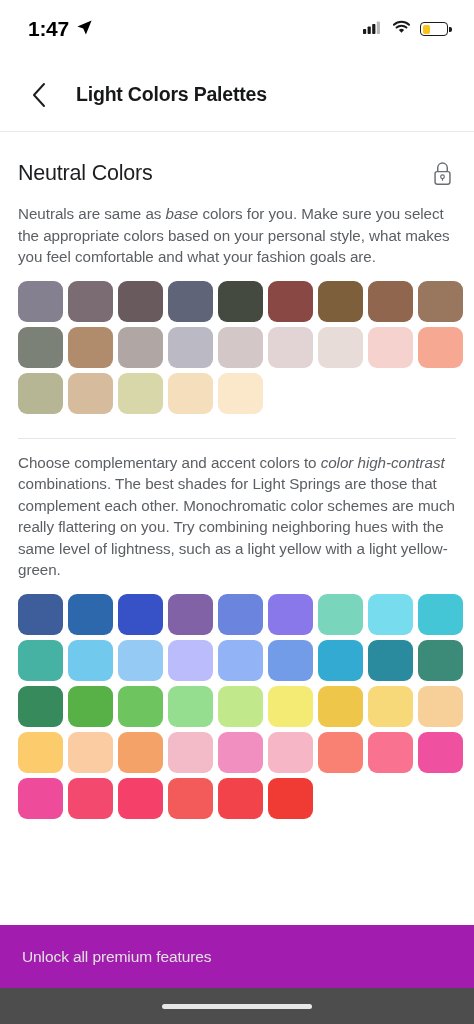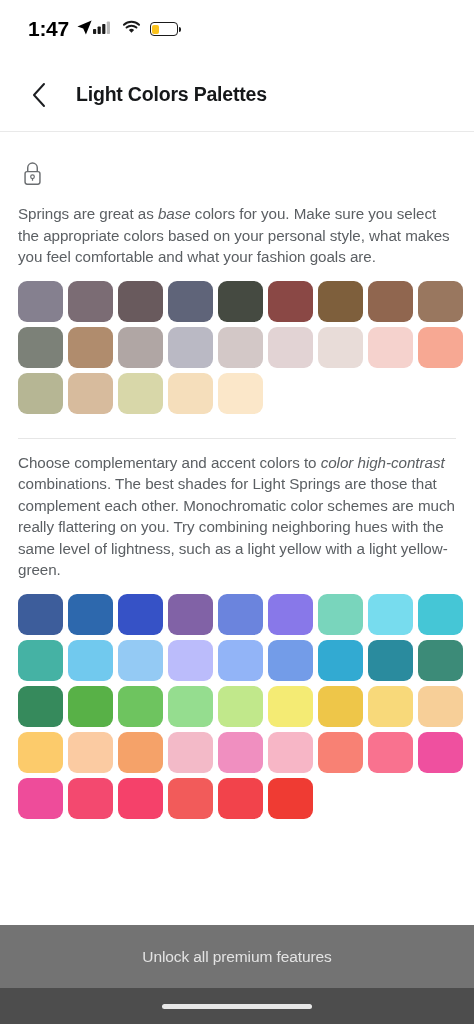--- a/index.html
+++ b/index.html
@@ -7,21 +7,21 @@
     width:474px; height:1024px;
     background:#ffffff;
     font-family:"Liberation Sans", sans-serif;
     overflow:hidden;
   }
   .phone { position:relative; width:474px; height:1024px; background:#ffffff; display:flex; flex-direction:column; }
 
   
   .statusbar {
     height:58px; flex:0 0 58px;
-    display:flex; align-items:center; justify-content:flex-start;
+    display:flex; align-items:center; justify-content:space-between;
     padding:0 26px 0 28px;
     background:#ffffff;
   }
   .sb-left { display:flex; align-items:center; gap:7px; }
   .sb-time { font-size:21px; font-weight:bold; color:#000; letter-spacing:-0.3px; }
   .loc-icon { display:block; }
   .sb-right { display:flex; align-items:center; gap:9px; }
   .battery { position:relative; width:28px; height:14px; border:1.6px solid #1a1a1a; border-radius:4px; }
   .battery::after {
     content:""; position:absolute; right:-4.5px; top:4px;
@@ -58,22 +58,22 @@
   
   .palette { padding-top:13px; }
   .swatch-row { display:flex; gap:5px; margin-bottom:5px; }
   .swatch { width:45px; height:41px; border-radius:9px; flex:0 0 45px; cursor:pointer; }
 
   .divider { height:1px; background:#e6e6e6; margin:24px 18px 0 18px; }
 
   
   .bottombar {
     flex:0 0 63px; height:63px;
-    background:#737373;
-    display:flex; align-items:center; justify-content:center;
+    background:#a21caf;
+    display:flex; align-items:center; justify-content:flex-start;
     padding:0 22px 0 22px;
   }
   .bb-text { color:#e3e3e3; font-size:15.5px; letter-spacing:-0.1px; }
   .unlock-btn {
     border:1.8px solid #ffffff; border-radius:22px;
     color:#ffffff; font-size:16px; font-weight:600; letter-spacing:0.6px;
     padding:10px 22px; background:transparent; cursor:pointer;
   }
   .homebar-wrap { flex:0 0 36px; background:#4d4d4d; display:flex; align-items:center; justify-content:center; }
   .homebar { width:150px; height:5px; background:#e8e8e8; border-radius:3px; }
@@ -120,30 +120,31 @@
           <path d="M13 2 3 13l10 11" stroke="#1c1e21" stroke-width="2" fill="none" stroke-linecap="round" stroke-linejoin="round"></path>
         </svg>
     </div>
     <div class="nav-title">Light Colors Palettes</div>
   </div>
 
   <div class="content">
 
     <div class="section">
       <div class="sec-head">
+        <div class="sec-title">Neutral Colors</div>
         <div class="lock-icon">
           <svg width="21" height="25" viewBox="0 0 22 26">
             <path d="M6 11V7a5 5 0 0 1 10 0v4" stroke="#6a6d70" stroke-width="1.5" fill="none"></path>
             <rect x="3.2" y="11" width="15.6" height="13.2" rx="2.2" stroke="#6a6d70" stroke-width="1.5" fill="none"></rect>
             <circle cx="11" cy="16.4" r="1.9" stroke="#6a6d70" stroke-width="1.3" fill="none"></circle>
             <path d="M11 18v2.6" stroke="#6a6d70" stroke-width="1.3"></path>
           </svg>
         </div>
       </div>
-      <div class="sec-desc"><span>Springs are great as </span><i>base</i><span> colors for you. Make sure you select the appropriate colors based on your personal style, what makes you feel comfortable and what your fashion goals are.</span></div>
+      <div class="sec-desc"><span>Neutrals are same as </span><i>base</i><span> colors for you. Make sure you select the appropriate colors based on your personal style, what makes you feel comfortable and what your fashion goals are.</span></div>
       <div class="palette">
           <div class="swatch-row">
             <div class="swatch" style="background: rgb(133, 128, 143);"></div>
             <div class="swatch" style="background: rgb(123, 108, 116);"></div>
             <div class="swatch" style="background: rgb(105, 90, 93);"></div>
             <div class="swatch" style="background: rgb(95, 100, 121);"></div>
             <div class="swatch" style="background: rgb(69, 74, 65);"></div>
             <div class="swatch" style="background: rgb(138, 72, 69);"></div>
             <div class="swatch" style="background: rgb(126, 95, 60);"></div>
             <div class="swatch" style="background: rgb(144, 102, 79);"></div>

